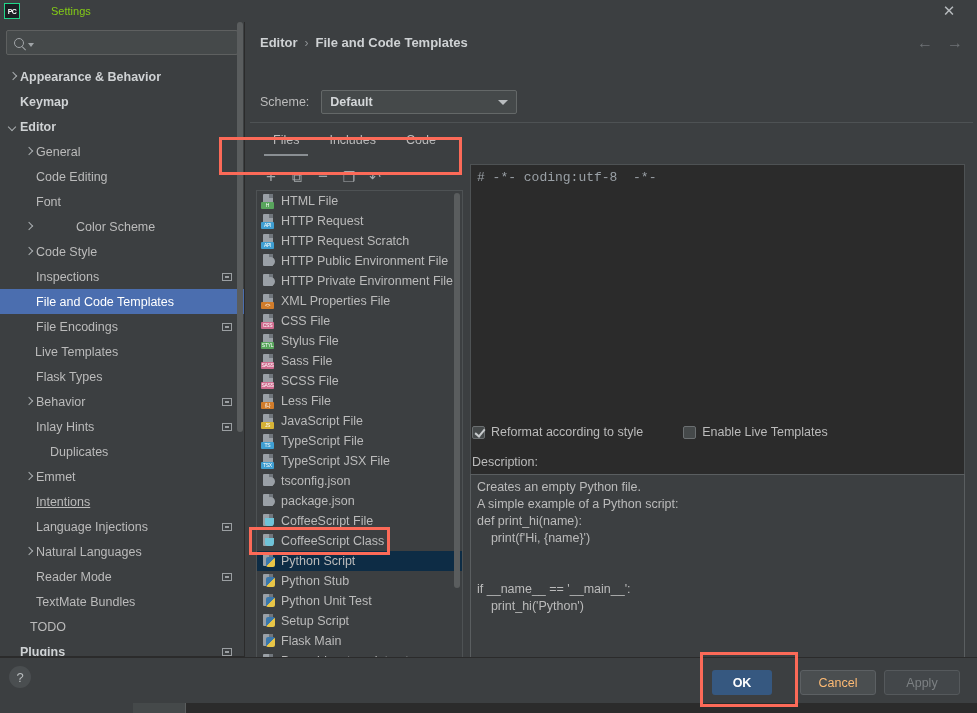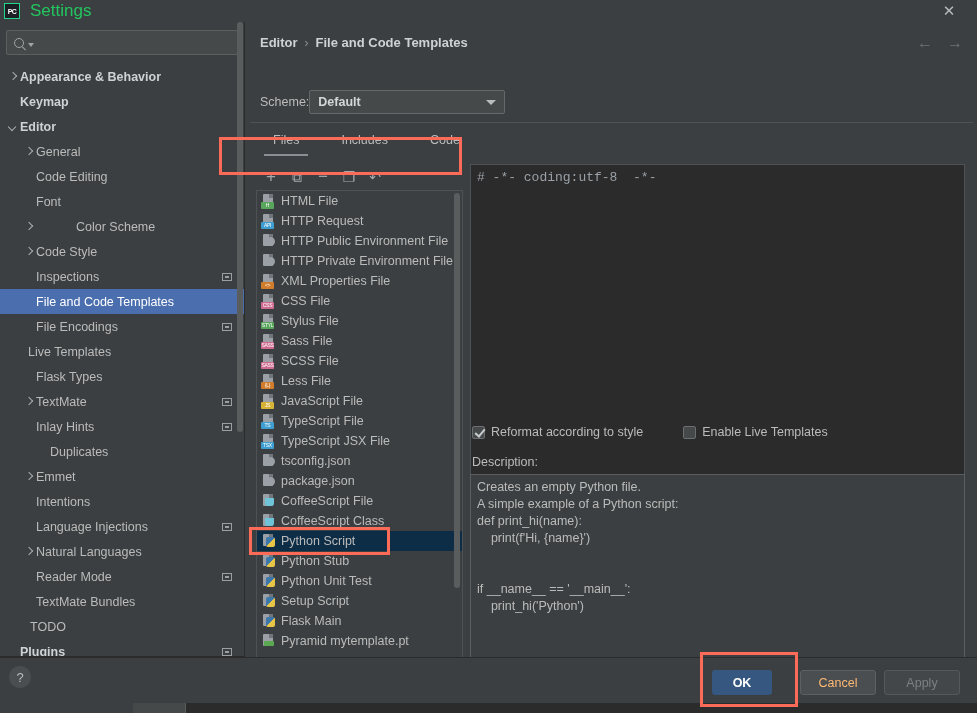--- a/index.html
+++ b/index.html
@@ -16,21 +16,21 @@
     position: absolute; left: 0; top: 0; width: 977px; height: 22px;
     background: #3c3f41; display: flex; align-items: center;
   }
   #pc-logo {
     width: 16px; height: 16px; margin-left: 4px; border: 1px solid #21d789;
     background: #1c1f23; color: #fff; font-size: 7px; font-weight: bold;
     display: flex; align-items: center; justify-content: center;
     letter-spacing: -0.5px; font-family: "Liberation Sans", sans-serif;
   }
   #win-title {
-    margin-left: 10px; color: #22c55e; font-size: 17px;
+    margin-left: 31px; color: #84cc16; font-size: 11px;
   }
   #close-btn {
     position: absolute; right: 8px; top: 0; width: 40px; height: 22px;
     color: #b7bbbe; font-size: 15px; display: flex;
     align-items: center; justify-content: center; cursor: pointer;
   }
 
   
   #sidebar {
     position: absolute; left: 0; top: 22px; width: 245px; height: 635px;
@@ -115,39 +115,39 @@
   #breadcrumb .sep { color: #8d9194; font-weight: normal; font-size: 12px; }
   #nav-arrows {
     position: absolute; right: 14px; top: 12px; display: flex; gap: 14px;
     color: #6e7275; font-size: 16px;
   }
   #nav-arrows span { cursor: pointer; }
 
   #scheme-row {
     position: absolute; left: 14px; top: 68px; display: flex; align-items: center;
   }
-  #scheme-label { color: #bbbbbb; font-size: 12.5px; margin-right: 0; }
+  #scheme-label { color: #bbbbbb; font-size: 12.5px; margin-right: 12px; }
   #scheme-select {
     width: 196px; height: 24px; background: #45494a;
     border: 1px solid #646868; border-radius: 2px;
     display: flex; align-items: center; padding: 0 8px;
     color: #d4d7d9; font-size: 12.5px; font-weight: bold; cursor: pointer;
   }
   #scheme-caret {
     margin-left: auto; width: 0; height: 0;
     border-left: 5px solid transparent; border-right: 5px solid transparent;
     border-top: 5px solid #b9bdbf;
   }
   #scheme-divider {
     position: absolute; left: 4px; top: 100px; width: 723px; height: 1px;
     background: #4e5254;
   }
 
   #tabs {
-    position: absolute; left: 14px; top: 105px; display: flex; gap: 16px;
+    position: absolute; left: 14px; top: 105px; display: flex; gap: 4px;
   }
   .tab {
     padding: 6px 13px 9px 13px; color: #bbbbbb; font-size: 12.5px;
     cursor: pointer; position: relative;
   }
   .tab.active::after {
     content: ""; position: absolute; left: 4px; right: 4px; bottom: 0;
     height: 2px; background: #8a8f93;
   }
 
@@ -360,51 +360,51 @@
         </div>
         <div class="tree-row sel" style="padding-left: 22px;">
           <span class="tw"></span>
           <span class="tlabel">File and Code Templates</span>
         </div>
         <div class="tree-row" style="padding-left: 22px;">
           <span class="tw"></span>
           <span class="tlabel">File Encodings</span>
           <span class="tbadge"></span>
         </div>
-        <div class="tree-row" style="padding-left: 14px;">
+        <div class="tree-row" style="padding-left: 21px;">
           <span class="tw"></span>
           <span class="tlabel">Live Templates</span>
         </div>
         <div class="tree-row" style="padding-left: 22px;">
           <span class="tw"></span>
           <span class="tlabel">Flask Types</span>
         </div>
         <div class="tree-row" style="padding-left: 22px;">
           <span class="tw">
             <span class="tw-closed"></span>
           </span>
-          <span class="tlabel">TextMate</span>
+          <span class="tlabel">Behavior</span>
           <span class="tbadge"></span>
         </div>
         <div class="tree-row" style="padding-left: 22px;">
           <span class="tw"></span>
           <span class="tlabel">Inlay Hints</span>
           <span class="tbadge"></span>
         </div>
         <div class="tree-row" style="padding-left: 36px; align-items: center;">
           <span class="tw"></span>
           <span class="tlabel">Duplicates</span>
         </div>
         <div class="tree-row" style="padding-left: 22px;">
           <span class="tw">
             <span class="tw-closed"></span>
           </span>
           <span class="tlabel">Emmet</span>
         </div>
-        <div class="tree-row" style="padding-left: 22px;">
+        <div class="tree-row" style="padding-left: 22px; text-decoration: underline;">
           <span class="tw"></span>
           <span class="tlabel">Intentions</span>
         </div>
         <div class="tree-row" style="padding-left: 22px;">
           <span class="tw"></span>
           <span class="tlabel">Language Injections</span>
           <span class="tbadge"></span>
         </div>
         <div class="tree-row" style="padding-left: 22px;">
           <span class="tw">
@@ -482,20 +482,28 @@
         </div>
         <div class="list-row">
           <span class="fico tag">
             <span class="page"></span>
             <span class="fold"></span>
             <span class="tag" style="background:#3f9ed1">API</span>
           </span>
           <span>HTTP Request</span>
         </div>
         <div class="list-row">
+          <span class="fico tag">
+            <span class="page"></span>
+            <span class="fold"></span>
+            <span class="tag" style="background:#3f9ed1">API</span>
+          </span>
+          <span>HTTP Request Scratch</span>
+        </div>
+        <div class="list-row">
           <span class="fico json">
             <span class="page"></span>
             <span class="fold"></span>
             <span class="gear"></span>
           </span>
           <span>HTTP Public Environment File</span>
         </div>
         <div class="list-row">
           <span class="fico json">
             <span class="page"></span>

